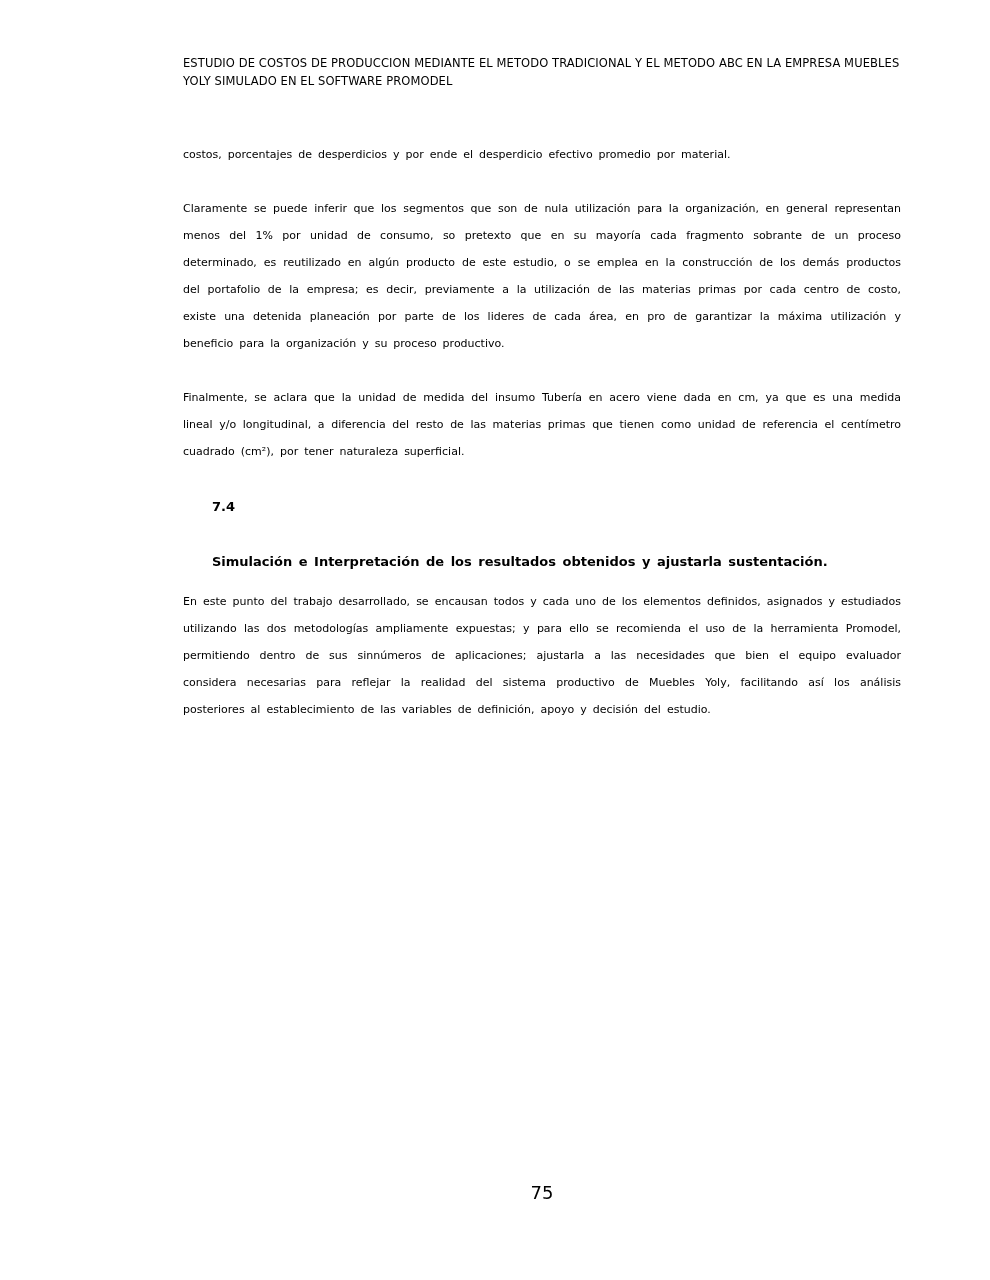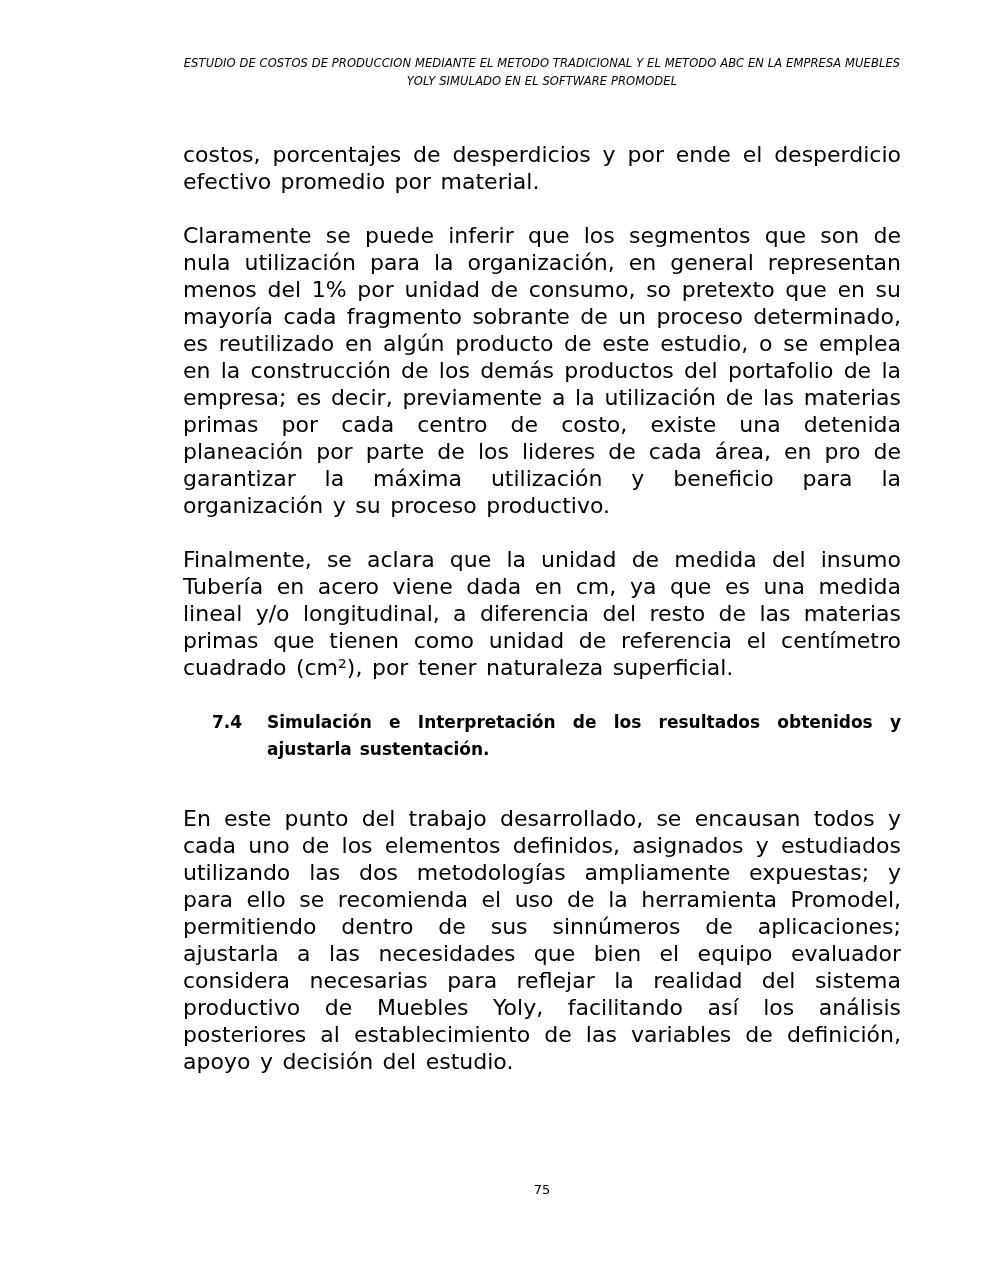--- a/index.html
+++ b/index.html
@@ -17,56 +17,56 @@
     overflow: hidden;
     box-sizing: border-box;
   }
   .content {
     position: absolute;
     left: 183px;
     top: 55px;
     width: 718px;
   }
   .running-header {
-    font-style: italic;
     font-size: 11.5px;
     line-height: 1.55;
     letter-spacing: 0.1px;
-    text-align: center;
+    text-align: left;
     margin: 0 0 50px 0;
   }
   .body-para {
-    font-size: 22px;
+    font-size: 11px;
     line-height: 27px;
     text-align: justify;
     word-spacing: 2.5px;
     margin: 0 0 27px 0;
   }
   .section-heading {
     display: flex;
-    font-size: 17px;
+    font-size: 13px;
     line-height: 27px;
     font-weight: bold;
-    margin: 28px 0 42px 29px;
+    margin: 28px 0 13px 29px;
+    flex-direction: column;
   }
   .section-number {
     flex: 0 0 55px;
   }
   .section-title {
     flex: 1;
     text-align: justify;
     word-spacing: 2px;
   }
   .page-number {
     position: absolute;
     top: 1182px;
     left: 183px;
     width: 718px;
     text-align: center;
-    font-size: 13px;
+    font-size: 18px;
   }
 </style>
 </head>
 <body>
 
 <div class="page">
   <div class="content">
 
     <div class="running-header">ESTUDIO DE COSTOS DE PRODUCCION MEDIANTE EL METODO TRADICIONAL Y EL METODO ABC EN LA EMPRESA MUEBLES YOLY SIMULADO EN EL SOFTWARE PROMODEL</div>
 

